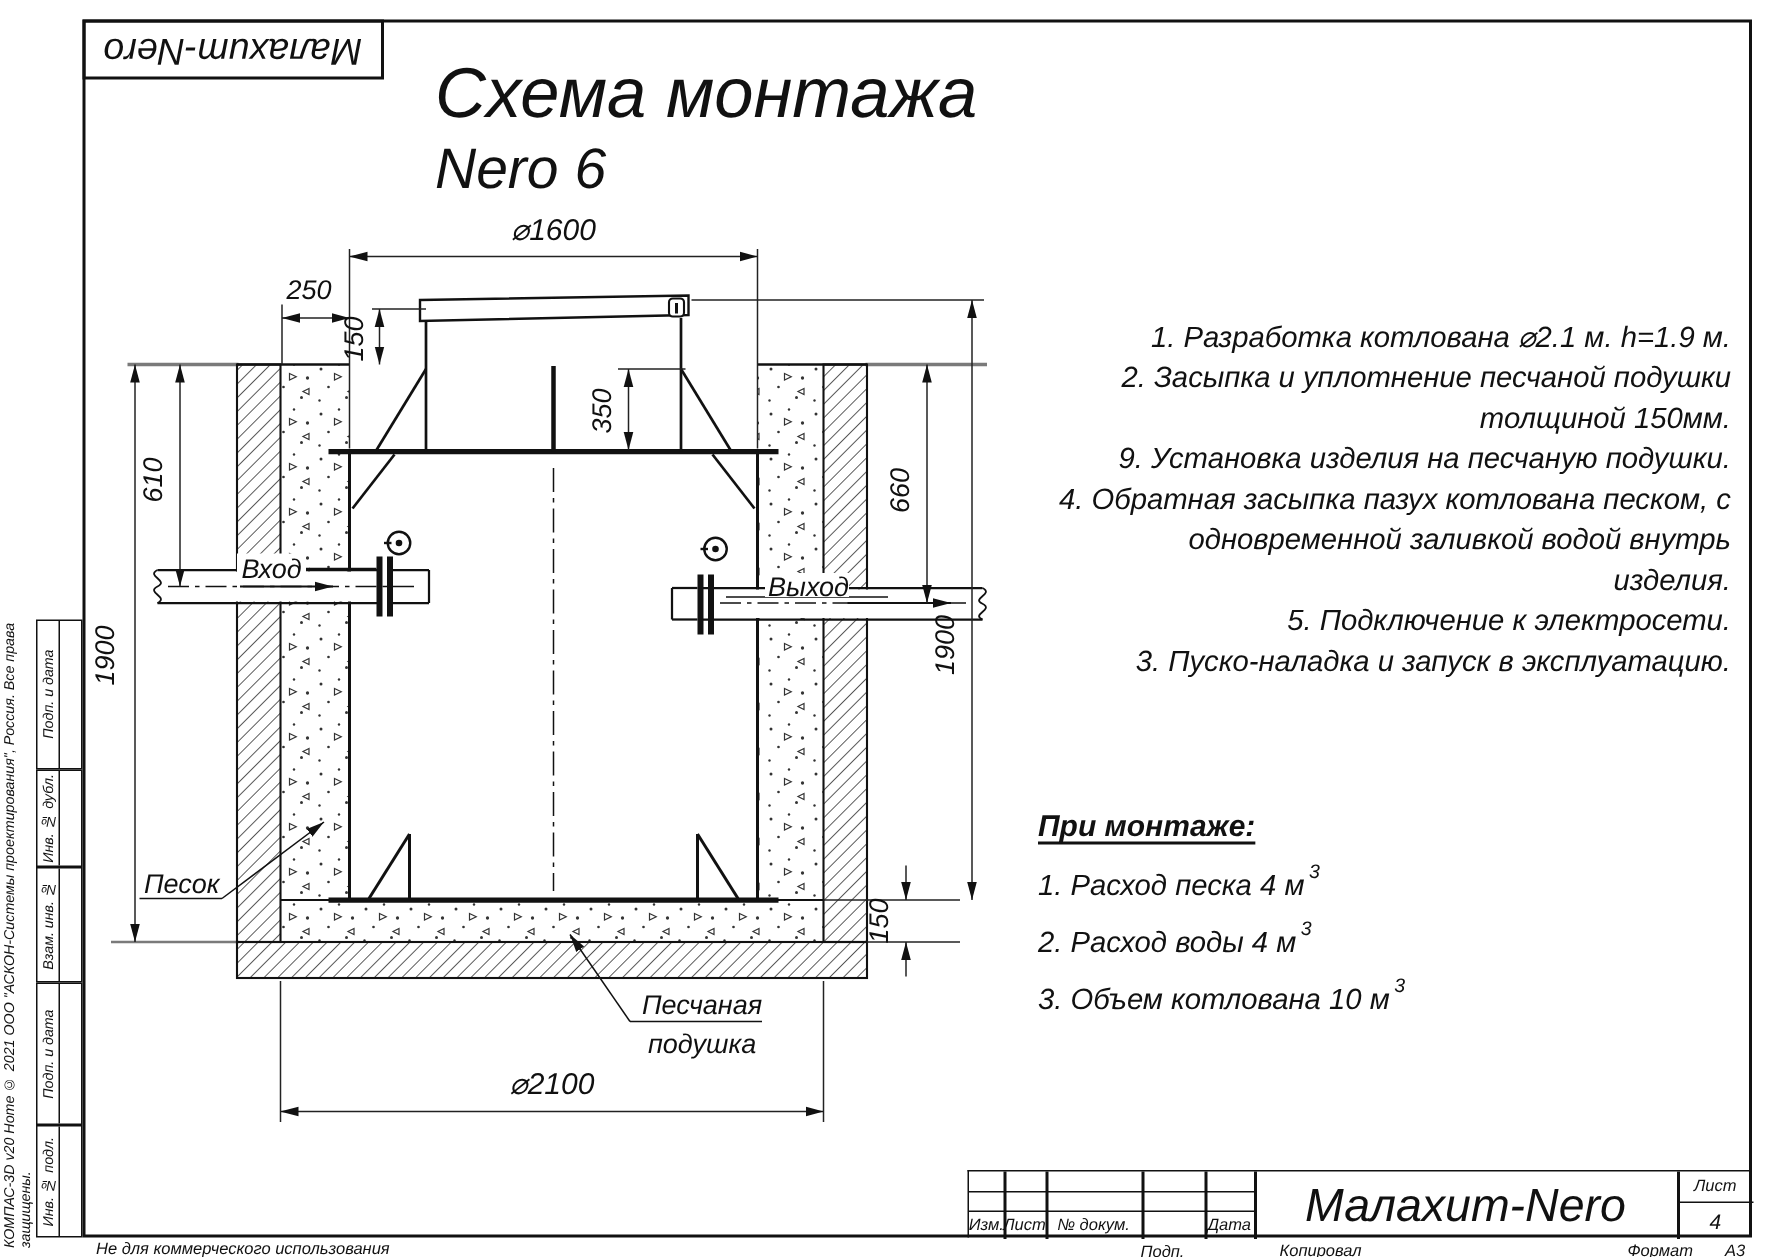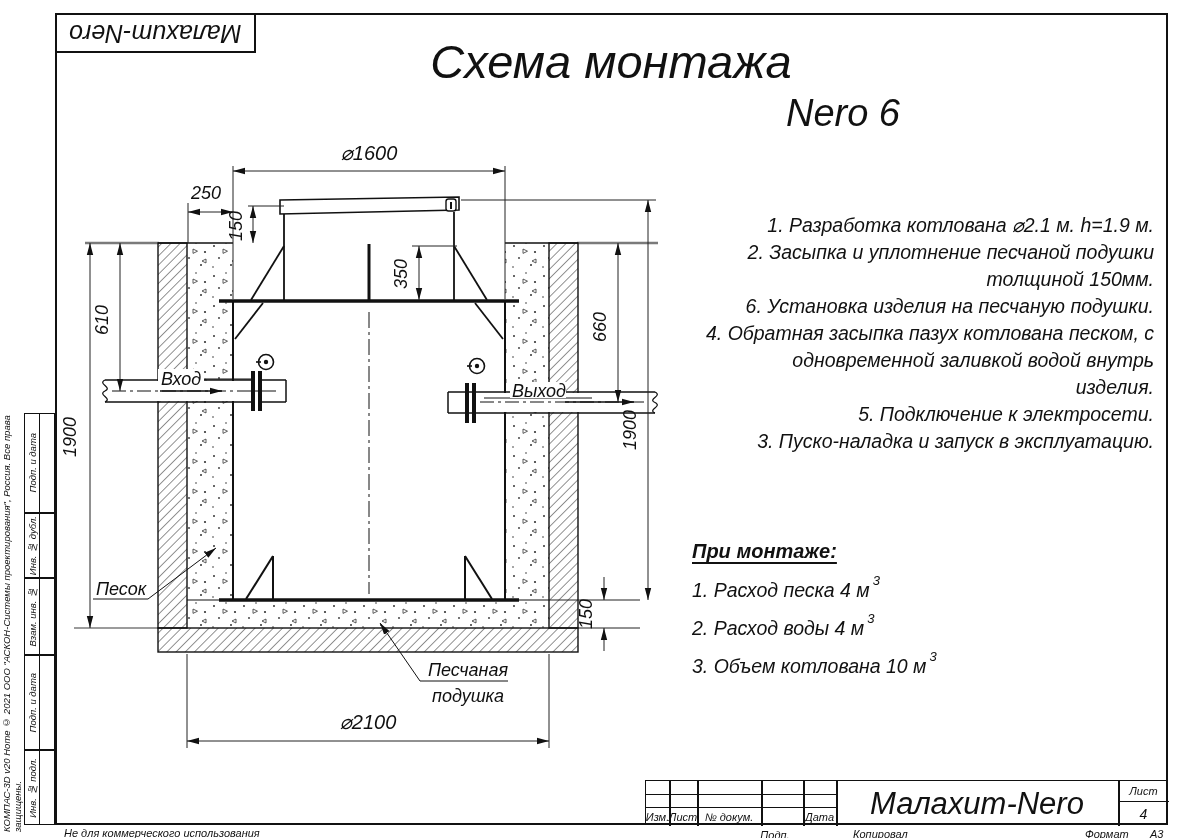--- a/index.html
+++ b/index.html
@@ -4,23 +4,23 @@
 <style>
   html,body{margin:0;padding:0;background:#fff;}
   .page{position:relative;width:1187px;height:838px;background:#fff;overflow:hidden;
         font-family:"Liberation Sans",sans-serif;color:#111;}
   .frame{position:absolute;left:55px;top:13px;width:1113px;height:812px;
          border:2px solid #111;box-sizing:border-box;}
   .vtext{writing-mode:vertical-rl;transform:rotate(180deg);}
   .logo-box{position:absolute;left:55px;top:13px;width:201px;height:40px;
             border:2px solid #111;box-sizing:border-box;display:flex;align-items:center;justify-content:center;}
   .logo-box span{transform:rotate(180deg);font:italic 25px "Liberation Sans",sans-serif;white-space:nowrap;}
-  .main-title{position:absolute;left:306px;top:34px;width:610px;text-align:center;
+  .main-title{position:absolute;left:290px;top:34px;width:610px;
               font:italic 47px "Liberation Sans",sans-serif;}
-  .sub-title{position:absolute;left:290px;top:92px;width:610px;text-align:right;
+  .sub-title{position:absolute;left:290px;top:92px;width:610px;text-align:left;
              font:italic 38px "Liberation Sans",sans-serif;}
   .copyright{position:absolute;left:4px;top:368px;height:464px;width:16px;
              font:italic 9.5px "Liberation Sans",sans-serif;display:flex;align-items:center;justify-content:center;}
   .stamp{position:absolute;left:24px;width:31px;border:1.4px solid #111;box-sizing:border-box;display:flex;}
   .stamp .lbl{width:15px;border-right:1.4px solid #111;box-sizing:border-box;display:flex;
               align-items:center;justify-content:center;font:italic 9.5px "Liberation Sans",sans-serif;}
   .instr{position:absolute;left:692px;top:212px;width:462px;}
   .instr-h{font:italic 700 20px "Liberation Sans",sans-serif;text-decoration:underline;
            text-underline-offset:4px;margin-bottom:9px;}
   .instr-items div{font:italic 19.5px "Liberation Sans",sans-serif;line-height:27px;
@@ -80,21 +80,21 @@
   <div class="stamp" style="top:750px;height:75px;">
     <div class="lbl">
         <span class="vtext">Инв. № подл.</span>
       </div>
   </div>
 
   <div class="instr">
     <div class="instr-items">
       <div>1. Разработка котлована ⌀2.1 м. h=1.9 м.</div>
       <div>2. Засыпка и уплотнение песчаной подушки толщиной 150мм.</div>
-      <div>6. Установка изделия на песчаную подушки.</div>
+      <div>9. Установка изделия на песчаную подушки.</div>
       <div>4. Обратная засыпка пазух котлована песком, с одновременной заливкой водой внутрь изделия.</div>
       <div>5. Подключение к электросети.</div>
       <div>3. Пуско-наладка и запуск в эксплуатацию.</div>
     </div>
   </div>
 
   <div class="mont">
     <div class="instr-h">При монтаже:</div>
     <div class="mont-items" style="margin-top:14px;">
       <div><span>1. Расход песка 4 м</span><sup>3</sup></div>

